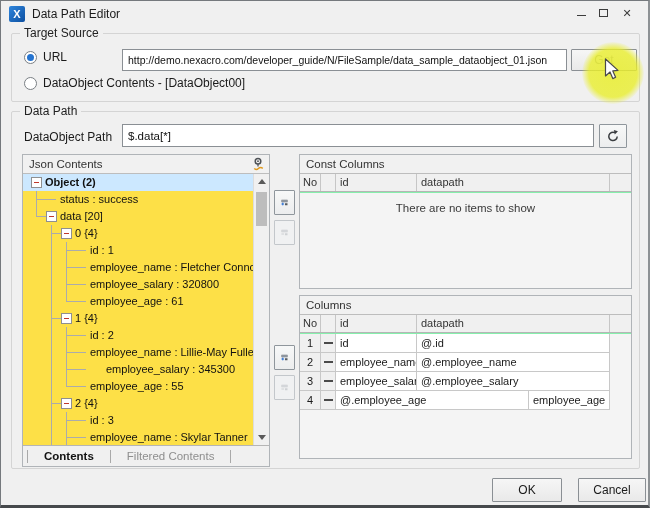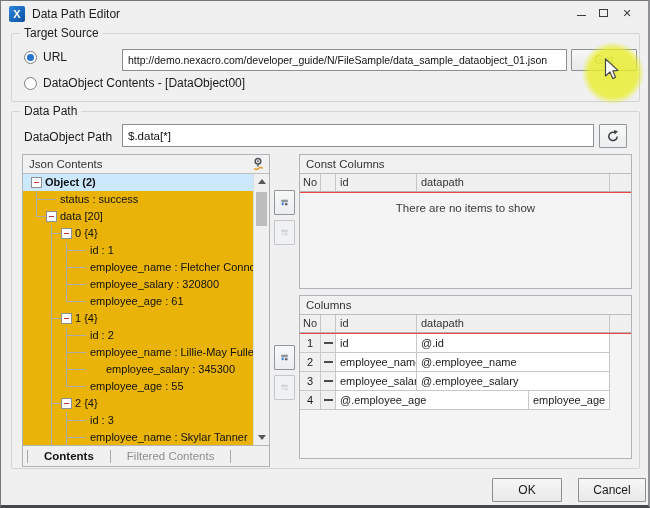--- a/index.html
+++ b/index.html
@@ -29,26 +29,26 @@
   
   .tinput{position:absolute;border:1px solid #8a8f94;background:#fff;font-family:inherit;font-size:11px;padding:0 5px;color:#111;}
   .btn{position:absolute;background:linear-gradient(#f6f6f6,#e9e9e9);border:1px solid #8a8f94;border-radius:1px;
     font-family:inherit;font-size:12px;color:#1a1a1a;display:flex;align-items:center;justify-content:center;}
   .btn.dim{color:#9aa0a5;}
   .iconbtn{position:absolute;background:linear-gradient(#f7f8f8,#ecedee);border:1px solid #8f969c;border-radius:1px;
     display:flex;align-items:center;justify-content:center;}
   .iconbtn.disabled{border-color:#c3c7cb;background:#f0f1f2;}
   .iconbtn.disabled svg{opacity:.45;}
   
-  .panel{position:absolute;border:1px solid #b0b4b8;background:#ef4444;}
+  .panel{position:absolute;border:1px solid #b0b4b8;background:#86efac;}
   .phead{height:19px;background:#f1f1f1;border-bottom:1px solid #bdbdbd;position:relative;}
   .phead .ptitle{position:absolute;left:6px;top:0;line-height:18px;font-size:11.5px;color:#333;}
   .keyicon{position:absolute;right:5px;top:2px;width:12px;height:14px;}
   
-  .treewrap{position:absolute;left:0;right:16px;top:19px;bottom:21px;background:#eab308;overflow:hidden;}
+  .treewrap{position:absolute;left:0;right:16px;top:19px;bottom:21px;background:#fde047;overflow:hidden;}
   .trow{position:relative;height:17px;}
   .trow.sel{background:#cce8ff;}
   .trow.sel .tlabel{font-weight:bold;}
   .tlabel{position:absolute;top:0;line-height:17px;white-space:nowrap;font-size:11px;color:#111;}
   .vl{position:absolute;width:1px;background:#ababab;}
   .hl{position:absolute;height:1px;background:#ababab;}
   .ebox{position:absolute;width:11px;height:11px;background:#fff;border:1px solid #8f8f8f;}
   .ebox .minus{position:absolute;left:2px;top:4px;width:5px;height:1px;background:#c0392b;}
   
   .sbar{position:absolute;right:0;top:19px;bottom:21px;width:16px;background:#f0f0f0;border-left:1px solid #dcdcdc;}

